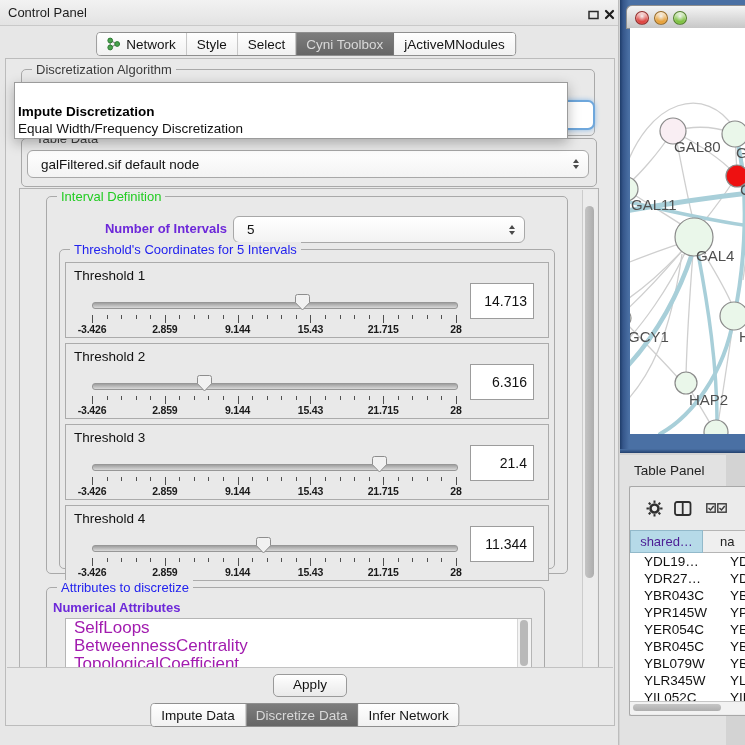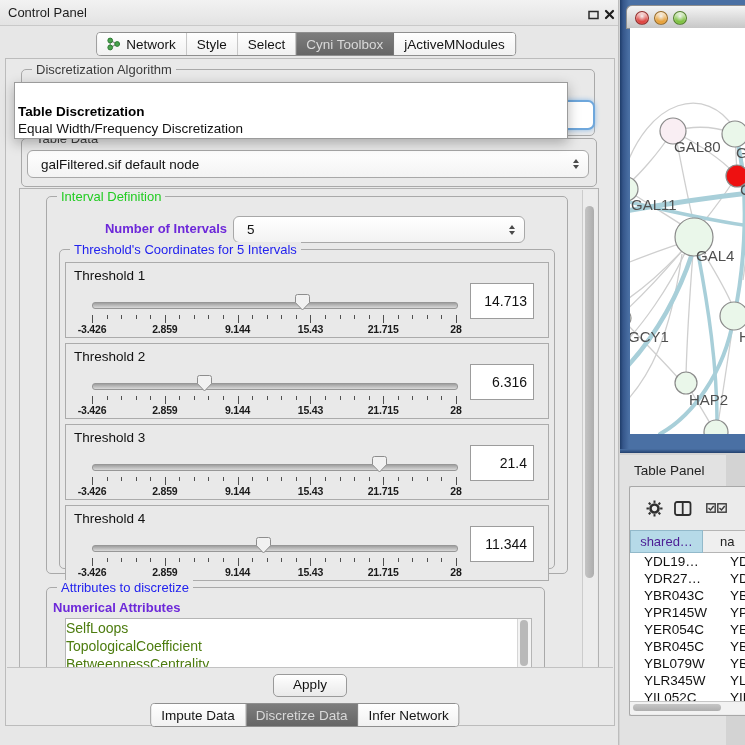--- a/index.html
+++ b/index.html
@@ -47,21 +47,21 @@
   .th-thumb{position:absolute;top:1px;width:15px;height:17px}
   .th-ticks{position:absolute;left:26px;top:52px;width:364px;height:8px}
   .tick{position:absolute;top:0;width:1px;background:#4f4f4f}
   .tick.minor{height:4px}
   .tick.major{height:8px}
   .th-ticklabels{position:absolute;left:26px;top:60px;width:364px;height:12px}
   .ticklab{position:absolute;transform:translateX(-50%);font-size:10.5px;font-weight:bold;color:#1a1a1a;letter-spacing:-.2px;white-space:nowrap}
   .th-value{position:absolute;left:404px;top:20px;width:56px;height:34px;background:#fff;border:1px solid #9c9c9c;font-size:14px;color:#111;text-align:right;line-height:34px;padding-right:6px}
   
   .attr-list{position:absolute;background:#fff;border:1px solid #b5b5b5;overflow:hidden}
-  .list-item{height:18px;line-height:18px;padding-left:0;font-size:14px;color:#4d7c0f;white-space:nowrap}
+  .list-item{height:18px;line-height:18px;padding-left:8px;font-size:17px;color:#a21caf;white-space:nowrap}
   .list-scroll{position:absolute;right:0;top:0;bottom:0;width:13px;background:#f3f3f3;border-left:1px solid #d6d6d6}
   .list-scroll .thumb{position:absolute;left:2px;top:1px;width:8px;height:46px;border-radius:4px;background:#b9b9b9}
   
   .bottom-bar{position:absolute;left:1px;right:1px;top:608px;height:34px;border-top:1px solid #c2c2c2;background:#e9e9e9;display:flex;justify-content:center}
   .apply-btn{margin-top:6px;width:72px;height:21px;background:linear-gradient(#ffffff,#e9e9e9);border:1px solid #9a9a9a;border-radius:5px;font-size:13.5px;color:#111;text-align:center;line-height:20px}
   
   .net-frame{position:absolute;left:620px;top:0;width:125px;height:453px;background:linear-gradient(90deg,#1f3d6a 0px,#35568a 3px,#4a70a4 9px,#4a70a4 100%)}
   .net-frame::after{content:"";position:absolute;left:0;bottom:0;width:100%;height:4px;background:linear-gradient(#4a70a4,#22406d)}
   .net-titlebar{position:absolute;left:6px;top:5px;width:119px;height:22px;background:linear-gradient(#f5f5f5,#c7c7c7);border:1px solid #8f8f8f;border-right:none;border-radius:6px 0 0 0}
   .light{position:absolute;top:4.5px;width:12px;height:12px;border-radius:50%;border:1px solid rgba(0,0,0,.35);box-shadow:inset 0 2px 3px rgba(255,255,255,.7)}
@@ -128,21 +128,21 @@
   </div>
 
   <div class="cp-body">
 
     <div class="group" style="left:15px;top:10px;width:572px;height:65px">
       <span class="group-label">Discretization Algorithm</span>
     </div>
     <div class="combo-fragment"></div>
 
     <div class="popup">
-      <div class="popup-opt1">Table Discretization</div>
+      <div class="popup-opt1">Impute Discretization</div>
       <div class="popup-opt2">Equal Width/Frequency Discretization</div>
     </div>
 
     <div class="group" style="left:15px;top:79px;width:574px;height:47px">
       <span class="group-label">Table Data</span>
       <div class="combo" style="left:5px;top:11px;width:560px;height:26px">
         <span class="txt">galFiltered.sif default node</span>
         <span class="updown">
             <span class="tri-up"></span>
             <span class="tri-dn"></span>
@@ -353,22 +353,22 @@
             </div>
         </div>
       </div>
 
       <div class="group" style="left:26px;top:398px;width:497px;height:110px">
         <span class="group-label blue">Attributes to discretize</span>
         <div class="bold13" style="position:absolute;left:6px;top:12px">Numerical Attributes</div>
         <div class="attr-list" style="left:18px;top:30px;width:465px;height:50px">
           <div>
               <div class="list-item">SelfLoops</div>
+              <div class="list-item">BetweennessCentrality</div>
               <div class="list-item">TopologicalCoefficient</div>
-              <div class="list-item">BetweennessCentrality</div>
             </div>
           <div class="list-scroll">
               <div class="thumb"></div>
             </div>
         </div>
       </div>
 
       <div class="vscroll">
           <div class="thumb"></div>
         </div>

